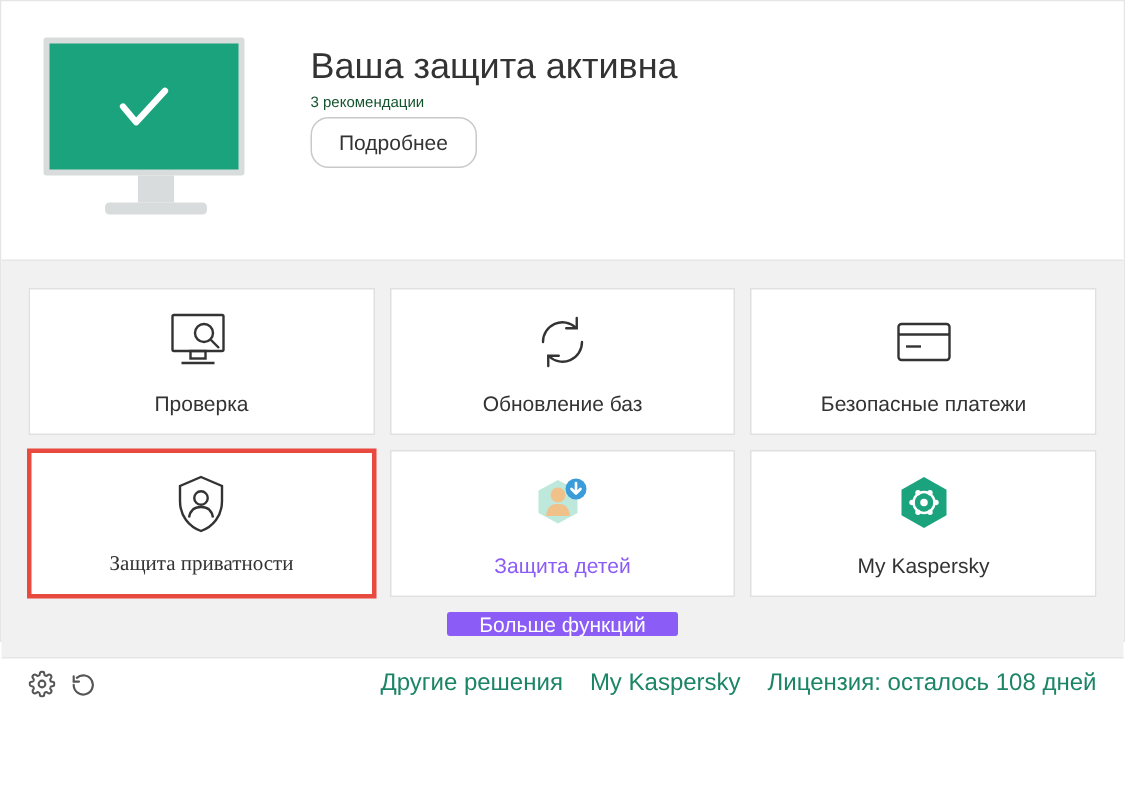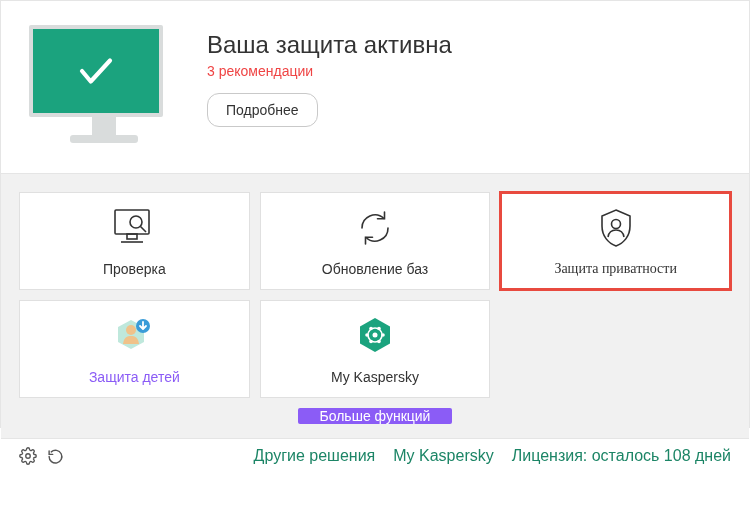--- a/index.html
+++ b/index.html
@@ -60,23 +60,23 @@
   margin-left: 28px;
   padding-top: 6px;
 }
 .title {
   font-size: 24px;
   font-weight: 400;
   color: #333;
   margin-bottom: 4px;
 }
 .subtitle {
-  font-size: 14px;
-  color: #ef4444;
-  margin-bottom: 14px;
+  font-size: 10px;
+  color: #14532d;
+  margin-bottom: 4px;
 }
 .details-btn {
   background: #fff;
   border: 1px solid #c9c9c9;
   padding: 8px 18px;
   font-size: 14px;
   color: #333;
   cursor: pointer;
   border-radius: 12px;
 }
@@ -209,20 +209,30 @@
           <svg width="44" height="44" viewBox="0 0 44 44" fill="none" stroke="#333" stroke-width="1.6" stroke-linecap="round">
             <path d="M 9 22 A 13 13 0 0 1 31 12.5"></path>
             <polyline points="31.5 6 31.5 12.8 24.5 12.8" fill="none"></polyline>
             <path d="M 35 22 A 13 13 0 0 1 13 31.5"></path>
             <polyline points="12.5 38 12.5 31.2 19.5 31.2" fill="none"></polyline>
           </svg>
         </div>
         <div class="tile-label">Обновление баз</div>
       </div>
 
+      <div class="tile">
+        <div class="tile-icon">
+          <svg width="48" height="44" viewBox="0 0 48 44" fill="none" stroke="#333" stroke-width="1.6">
+            <rect x="7" y="10" width="34" height="24" rx="2"></rect>
+            <line x1="7" y1="17" x2="41" y2="17"></line>
+            <line x1="12" y1="25" x2="22" y2="25"></line>
+          </svg>
+        </div>
+        <div class="tile-label">Безопасные платежи</div>
+      </div>
 
       <div class="tile highlighted">
         <div class="tile-icon">
           <svg width="44" height="44" viewBox="0 0 44 44" fill="none" stroke="#333" stroke-width="1.6">
             <path d="M22 4 L36 10 V20 C36 30 30 37 22 40 C14 37 8 30 8 20 V10 Z"></path>
             <circle cx="22" cy="18" r="4.5"></circle>
             <path d="M14 31 C15 25 19 24 22 24 C25 24 29 25 30 31"></path>
           </svg>
         </div>
         <div class="tile-label">Защита приватности</div>

